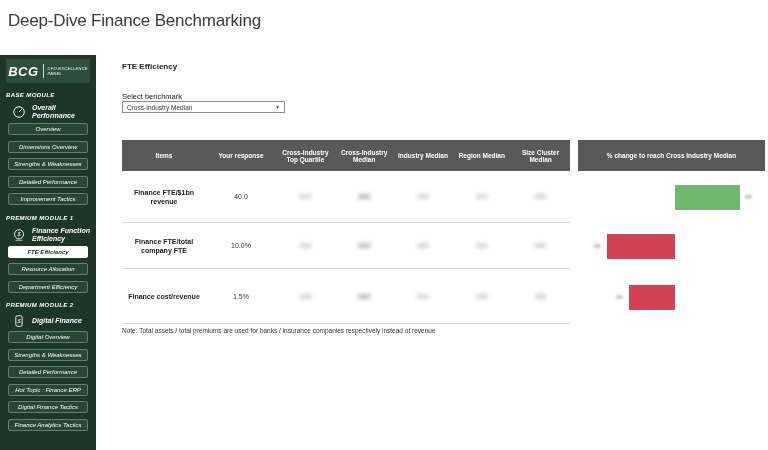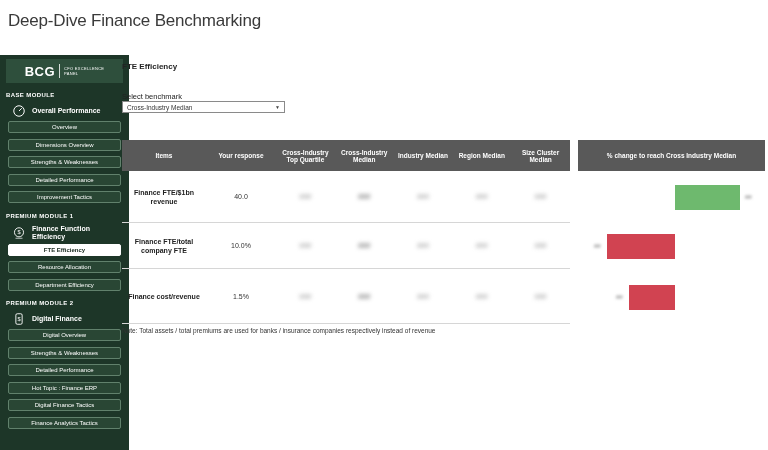--- a/index.html
+++ b/index.html
@@ -4,22 +4,22 @@
 <style>
   * { margin:0; padding:0; box-sizing:border-box; }
   html,body { width:768px; height:450px; background:#ffffff; overflow:hidden;
               font-family:"Liberation Sans", sans-serif; }
 
   
   .page-title { position:absolute; left:8px; top:11px; font-size:17px; font-weight:400;
                 color:#3a3a3a; letter-spacing:-0.2px; }
 
   
-  .sidebar { position:absolute; left:0; top:55px; width:129px; height:395px;
-             background:#1d3628; display:flex; flex-direction:column; }
+  .sidebar { position:absolute; left:0; top:55px; width:96px; height:395px;
+             background:#1d3628; display:flex; flex-direction:column;font-style:italic; }
   .logo-box { margin:4px 6px 5px 6px; height:24px; background:#2e4f3c;
               display:flex; align-items:center; justify-content:center; gap:4px; }
   .logo-brand { color:#ffffff; font-weight:bold; font-size:13px; letter-spacing:0.5px; }
   .logo-divider { width:1px; height:14px; background:#ffffff; opacity:0.8; }
   .logo-sub { display:flex; flex-direction:column; align-items:flex-start; }
   .logo-sub span { color:#ffffff; font-size:4px; line-height:5px; letter-spacing:0.3px; }
   .module-label { color:#ffffff; font-size:6px; font-weight:bold; letter-spacing:0.4px;
                   margin:4px 6px 3px 6px; }
   .group-header { display:flex; align-items:center; gap:6px; padding:3px 6px 3px 12px;
                   min-height:20px; }

